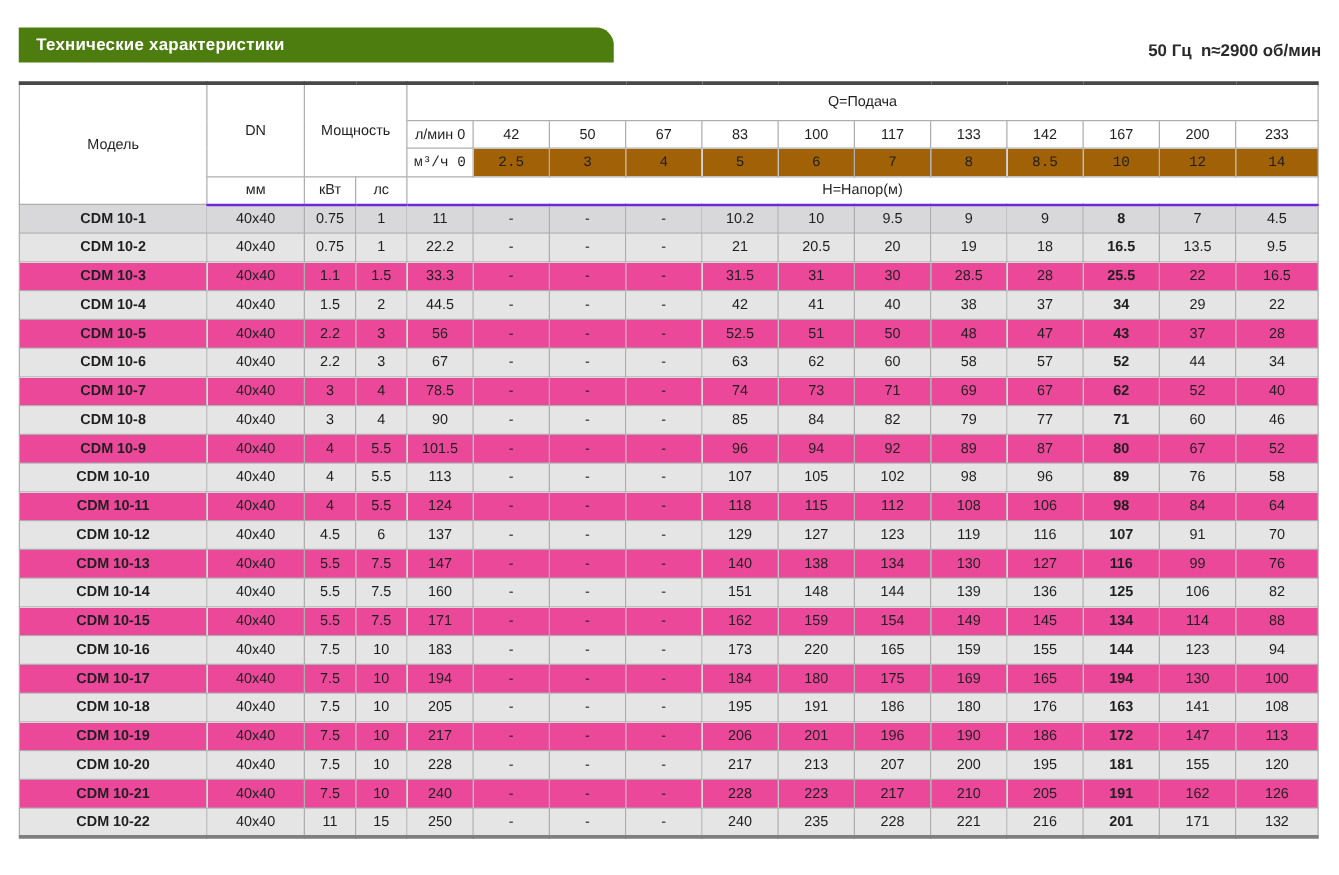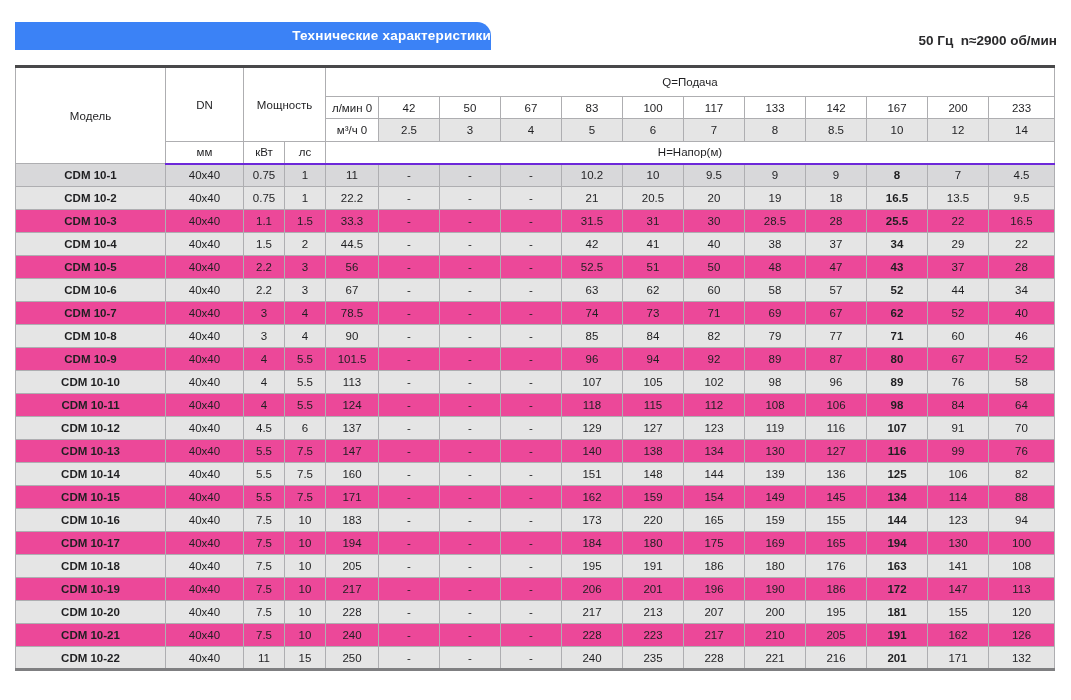--- a/index.html
+++ b/index.html
@@ -3,52 +3,52 @@
 <meta charset="utf-8">
 <style>
   html,body{margin:0;padding:0;}
   body{
     width:1071px;height:700px;background:#ffffff;
     font-family:"Liberation Sans", sans-serif;
     color:#1f1f21;position:relative;overflow:hidden;
   }
   .banner{
     position:absolute;left:15px;top:22px;width:462px;height:28px;
-    background:#3b82f6;border-top-right-radius:14px;
+    background:#4d7c0f;border-top-right-radius:14px;
     color:#ffffff;font-weight:bold;font-size:13.5px;line-height:28px;
-    padding-left:14px;letter-spacing:.2px;text-align:right;
+    padding-left:14px;letter-spacing:.2px;
   }
   .freq-note{
     position:absolute;top:33px;right:14px;
     font-weight:bold;font-size:13.5px;color:#2a2a2c;white-space:pre;text-align:center;
   }
   table.spec{
     position:absolute;left:15px;top:65px;width:1040px;
     border-collapse:collapse;table-layout:fixed;
     border-top:3px solid #48484a;border-bottom:3px solid #7f7f81;
   }
   .spec th,.spec td{
     border:1px solid #aeaeb1;
     text-align:center;vertical-align:middle;
     padding:0;font-size:11.5px;font-weight:normal;color:#1f1f21;
     overflow:hidden;white-space:nowrap;
   }
   
   thead tr.r-q{height:30px;}
   thead tr.r-lmin{height:22px;}
-  thead tr.r-m3h{height:23px;}
+  thead tr.r-m3h{height:23px;font-family:Liberation Mono, monospace;}
   thead tr.r-units{height:22px;}
   thead th{background:#ffffff;}
   .model-h{font-size:16px;font-weight:bold;}
   .dn-h,.pow-h{font-size:12.5px;font-weight:bold;}
   .q-h,.h-h{font-size:12.5px;font-weight:bold;padding-right:130px;}
   .unit-c{font-size:11px;font-weight:bold;margin-top:28px;}
   .num-h{font-size:12px;font-weight:bold;}
   .mm-h,.kw-h,.hp-h{font-size:11.5px;font-weight:bold;}
-  thead tr.r-m3h th.flow{background:#e5e5e5;}
+  thead tr.r-m3h th.flow{background:#a16207;}
   thead tr.r-units th{border-bottom:2px solid #6d28d9;}
   
   tbody tr{height:23px;background:#e5e5e5;}
   tbody tr.stripe{background:#ec4899;}
   tbody tr.first-row{background:#d8d8da;}
   tbody td.model{font-weight:bold;font-size:11.5px;margin-left:27px;}
   tbody td.rated{font-weight:bold;}
 </style>
 </head>
 <body>

